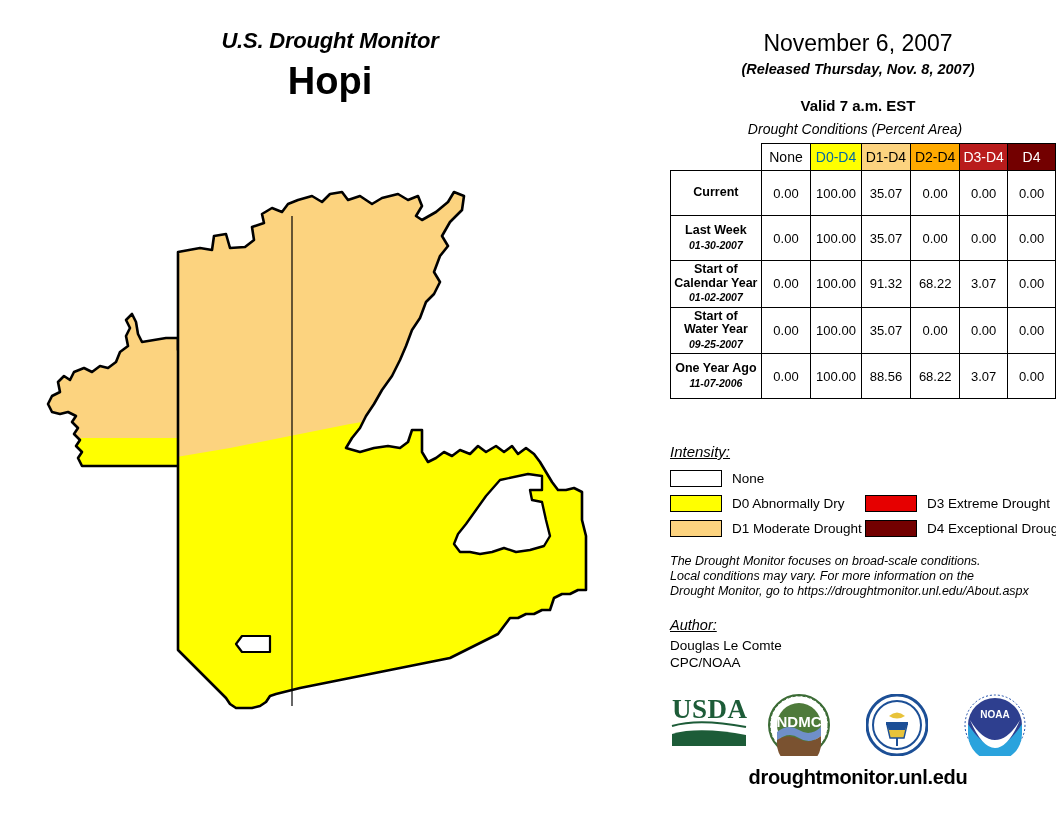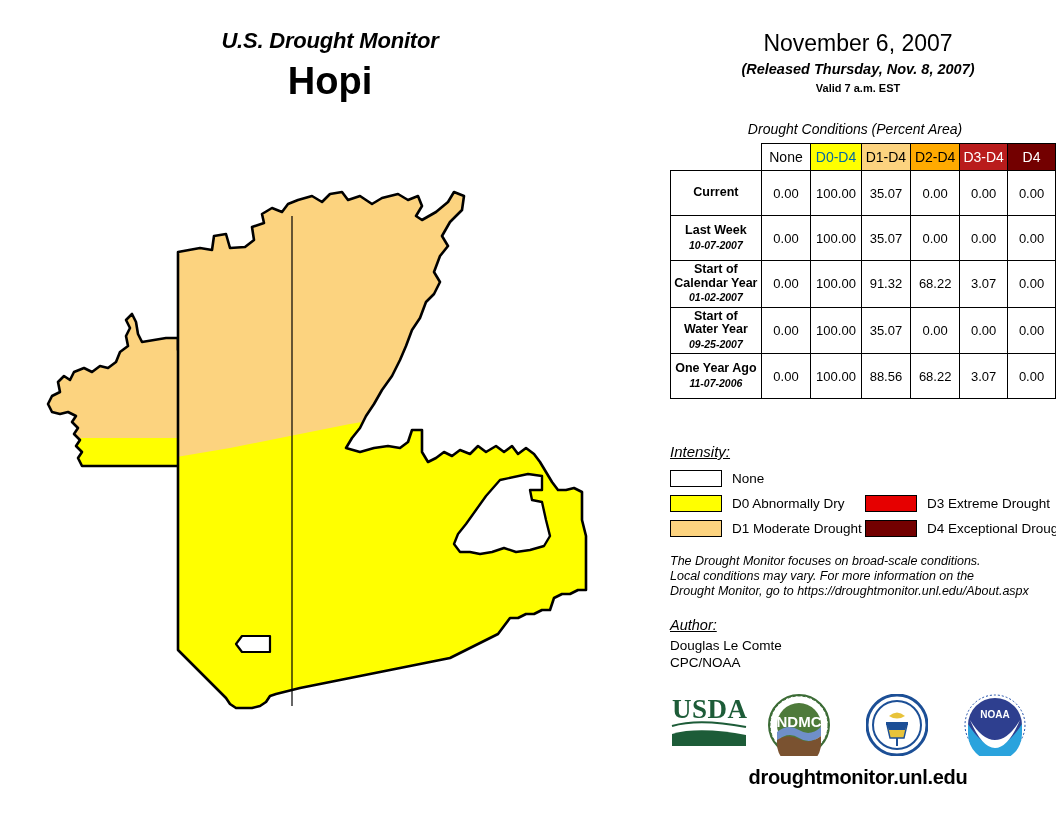--- a/index.html
+++ b/index.html
@@ -62,23 +62,23 @@
     font-size: 23px;
     font-weight: normal;
   }
   #date-block .released {
     font-size: 14.5px;
     font-weight: bold;
     font-style: italic;
     margin-top: 4px;
   }
   #date-block .valid {
-    font-size: 11px;
-    font-weight: bold;
-    margin-top: 5px;
+    font-size: 15px;
+    font-weight: bold;
+    margin-top: 20px;
   }
 
   #table-caption {
     position: absolute;
     left: 0; top: 121px;
     width: 390px;
     text-align: center;
     font-size: 14px;
     font-style: italic;
   }
@@ -348,21 +348,21 @@
         <tr>
           <td class="label-cell"><span>Current</span></td>
           <td class="val-cell">0.00</td>
           <td class="val-cell">100.00</td>
           <td class="val-cell">35.07</td>
           <td class="val-cell">0.00</td>
           <td class="val-cell">0.00</td>
           <td class="val-cell">0.00</td>
         </tr>
         <tr>
-          <td class="label-cell"><span>Last Week</span><span class="sub-date">10-07-2007</span></td>
+          <td class="label-cell"><span>Last Week</span><span class="sub-date">01-30-2007</span></td>
           <td class="val-cell">0.00</td>
           <td class="val-cell">100.00</td>
           <td class="val-cell">35.07</td>
           <td class="val-cell">0.00</td>
           <td class="val-cell">0.00</td>
           <td class="val-cell">0.00</td>
         </tr>
         <tr>
           <td class="label-cell"><span>Start of<br>Calendar Year</span><span class="sub-date">01-02-2007</span></td>
           <td class="val-cell">0.00</td>

